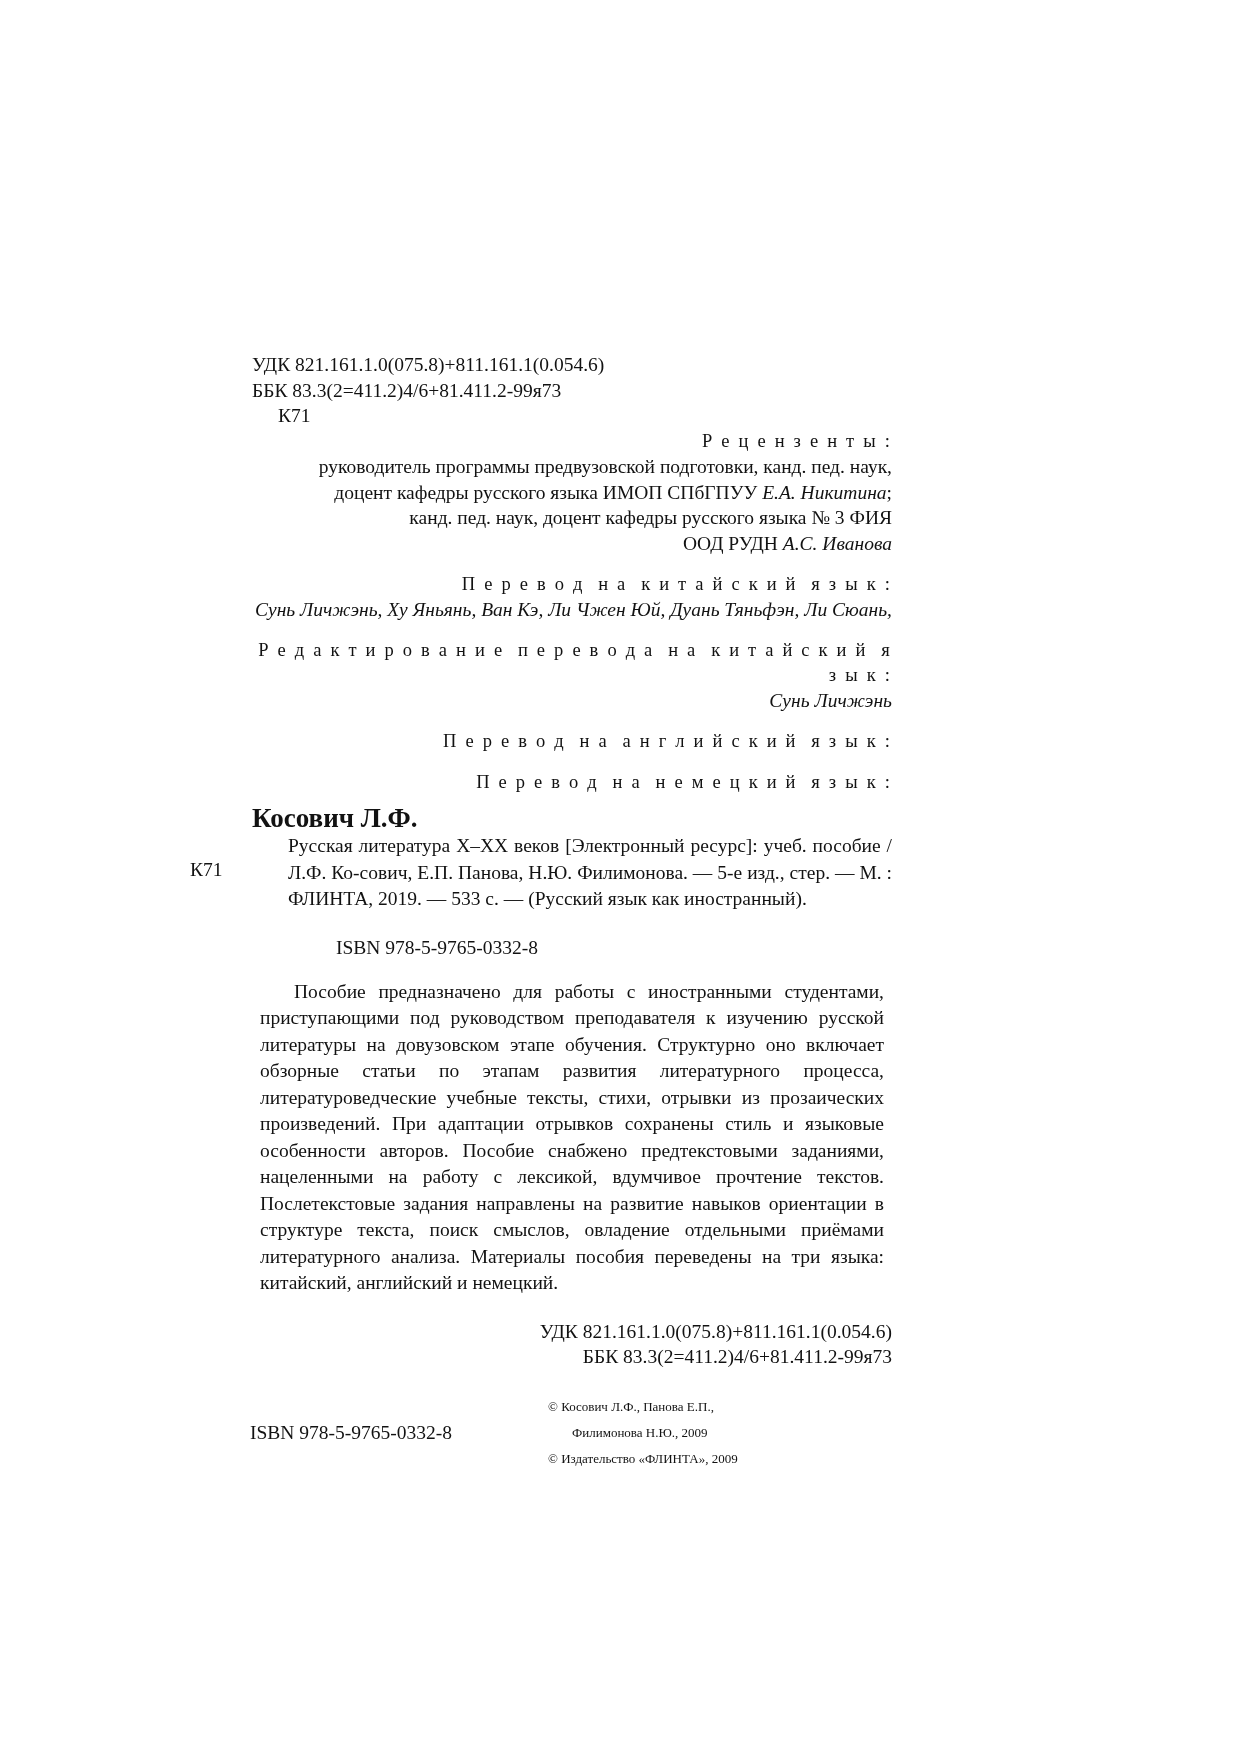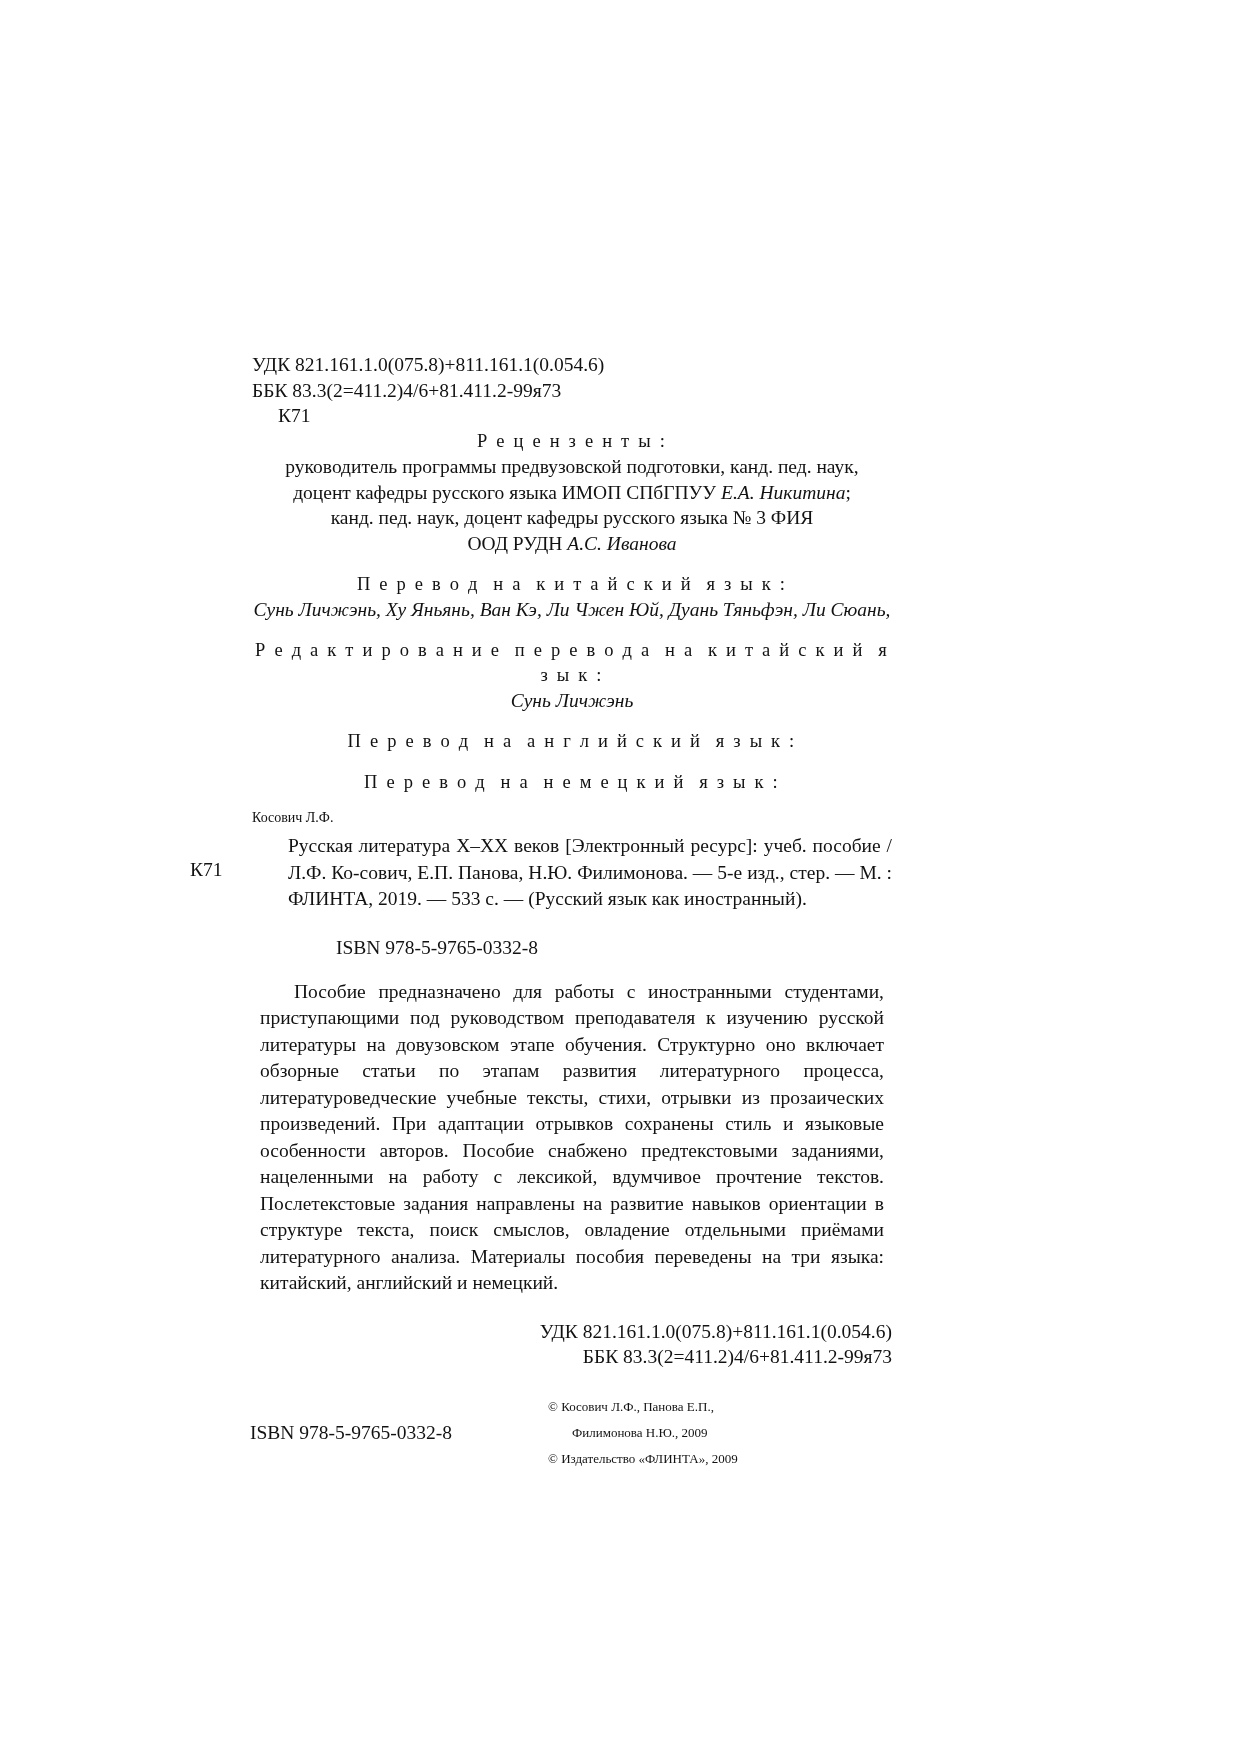--- a/index.html
+++ b/index.html
@@ -35,38 +35,38 @@
   .codes {
     font-size: 19.5px;
     line-height: 25.5px;
   }
   .k71-top {
     font-size: 19.5px;
     line-height: 25.5px;
     padding-left: 26px;
   }
   .center {
-    text-align: center;
+    text-align: right;
   }
   .spaced {
     letter-spacing: 2.2px;
     font-size: 18.5px;
   }
   .italic {
     font-style: italic;
   }
   .rec-block .line {
     line-height: 25.5px;
   }
   .gap-sm { height: 10px; }
   .gap-md { height: 16px; }
 
   .author-bold {
-    font-weight: normal;
-    font-size: 14px;
+    font-weight: bold;
+    font-size: 27px;
     line-height: 26px;
   }
   .cite-wrap {
     position: relative;
     margin-top: 2px;
   }
   .cite-label {
     position: absolute;
     left: -62px;
     top: 26px;

